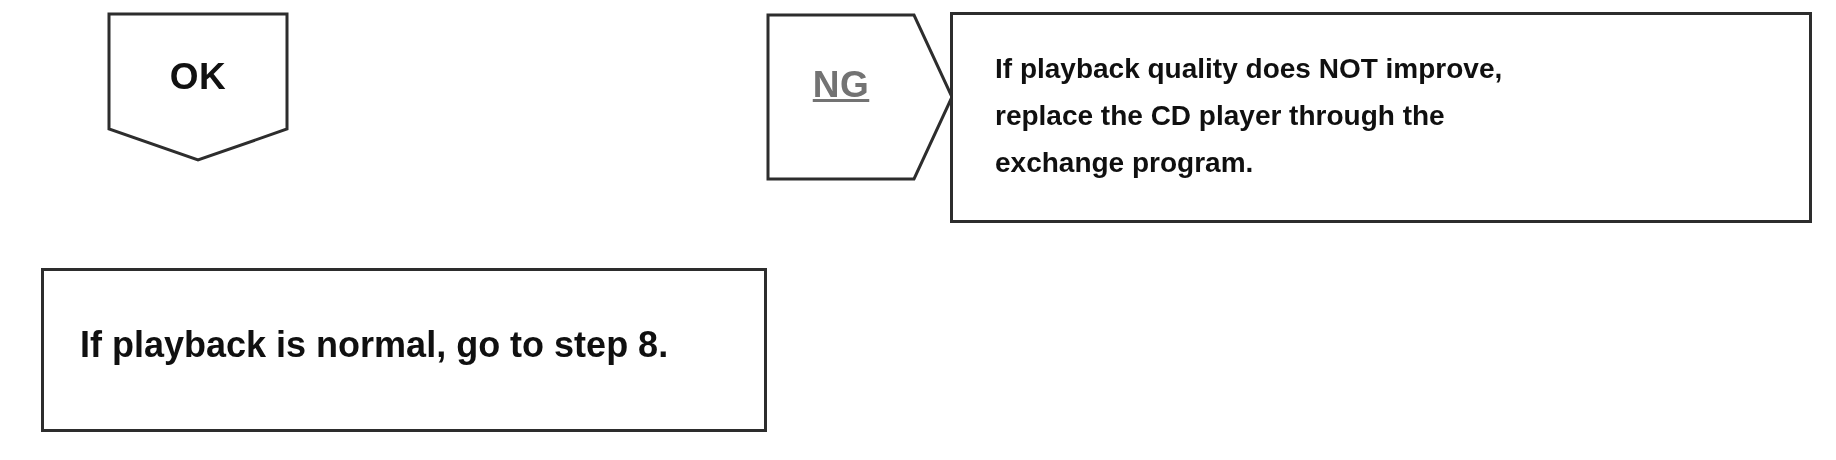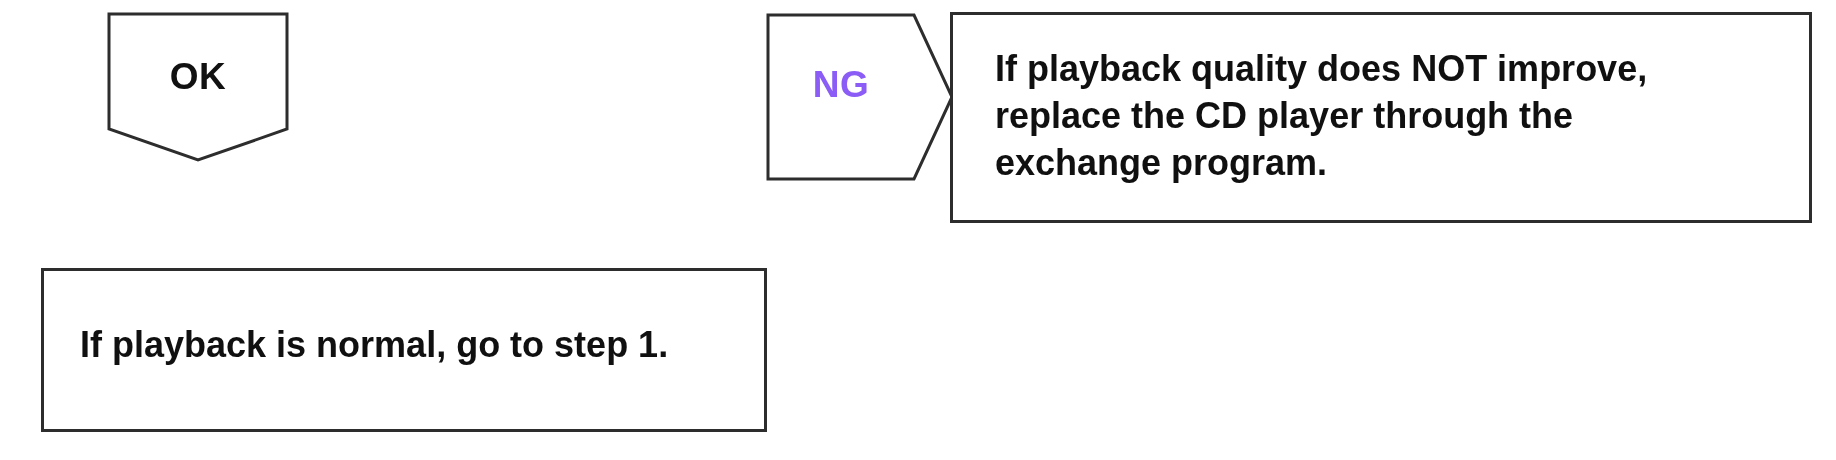--- a/index.html
+++ b/index.html
@@ -56,41 +56,42 @@
   }
   .ng-shape svg { display: block; }
   .ng-label {
     position: absolute;
     left: 766px;
     top: 63px;
     width: 150px;
     text-align: center;
     font-size: 37px;
     font-weight: bold;
-    color: #8b5cf6;
+    color: #737373;
     letter-spacing: 0.5px;
     line-height: 44px;
+    text-decoration: underline;
   }
 
   
   .box-right {
     position: absolute;
     left: 950px;
     top: 12px;
     width: 862px;
     height: 211px;
     border: 3px solid #2d2d2d;
     box-sizing: border-box;
     background: #ffffff;
   }
   .box-right .txt {
     position: absolute;
     left: 42px;
     top: 30px;
-    font-size: 36px;
+    font-size: 28px;
     font-weight: bold;
     color: #101010;
     line-height: 47px;
     letter-spacing: 0px;
     white-space: pre-line;
   }
 
   
   .box-lower {
     position: absolute;
@@ -133,16 +134,16 @@
   </div>
   <div class="ng-label">NG</div>
 
   <div class="box-right">
     <div class="txt">If playback quality does NOT improve,
 replace the CD player through the
 exchange program.</div>
   </div>
 
   <div class="box-lower">
-    <div class="txt">If playback is normal, go to step 1.</div>
+    <div class="txt">If playback is normal, go to step 8.</div>
   </div>
 
 </div>
 
 </body></html>

